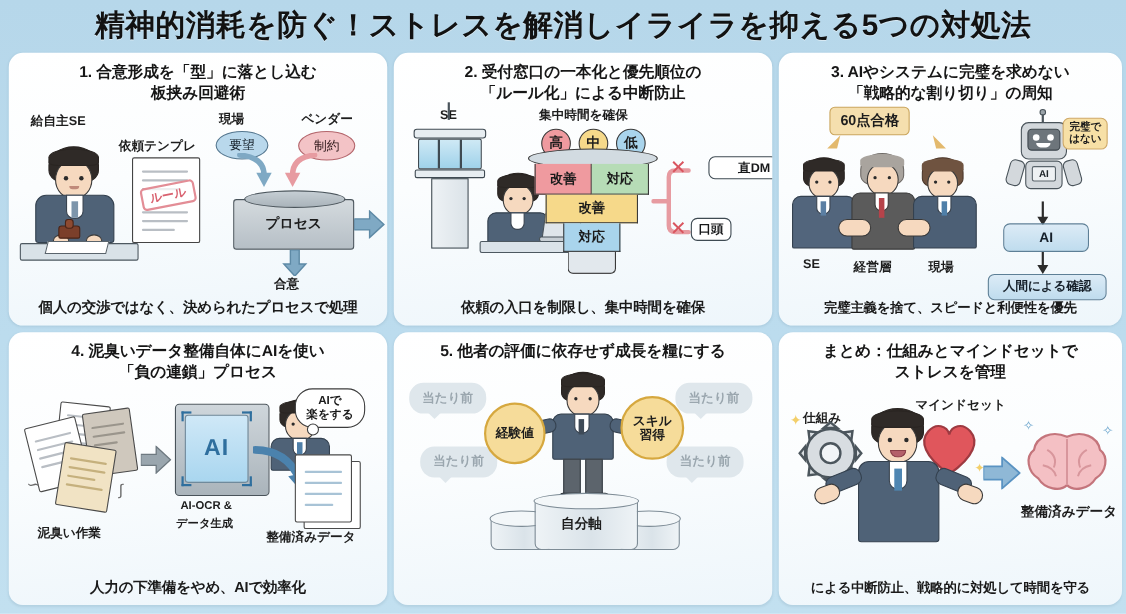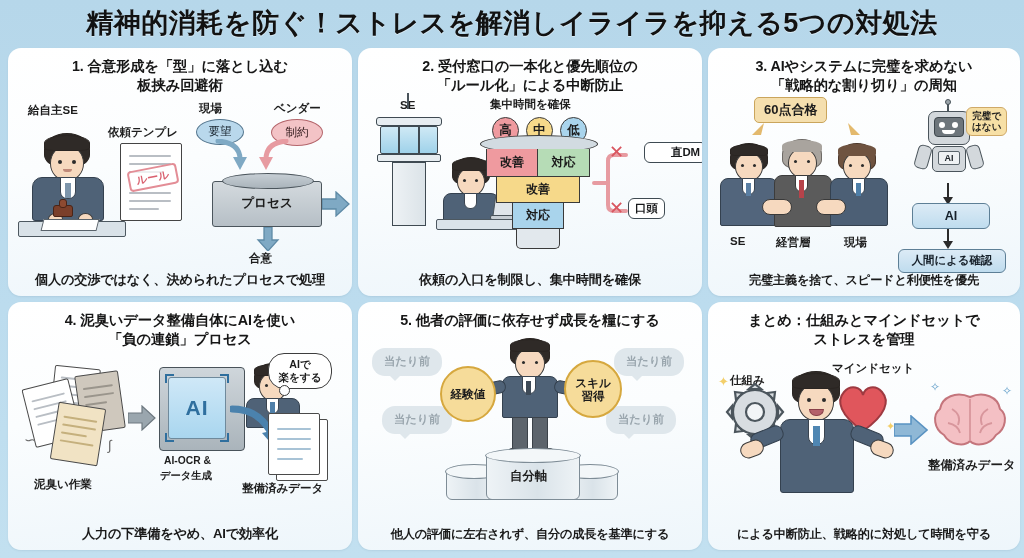--- a/index.html
+++ b/index.html
@@ -552,21 +552,20 @@
           <span>スキル</span><br>
           <span>習得</span>
         </div>
       </div>
 
       <div class="cyl" style="left:80px; top:140px; width:56px; height:30px;"></div>
       <div class="cyl" style="left:196px; top:140px; width:56px; height:30px;"></div>
       <div class="cyl" style="left:120px; top:124px; width:94px; height:46px; z-index:2;"></div>
       <span class="lbl" style="left:144px; top:138px; z-index:3; font-size:12.4px;">自分軸</span>
     </div>
-    <div class="panel-caption sm">他人の評価に左右されず、自分の成長を基準にする</div>
   </section>
 
   <section class="panel">
     <div class="panel-title">
       <span>まとめ：仕組みとマインドセットで</span>
       <span class="l2">ストレスを管理</span>
     </div>
     <div class="panel-body">
 
       <span class="lbl" style="left:14px; top:24px;">仕組み</span>

